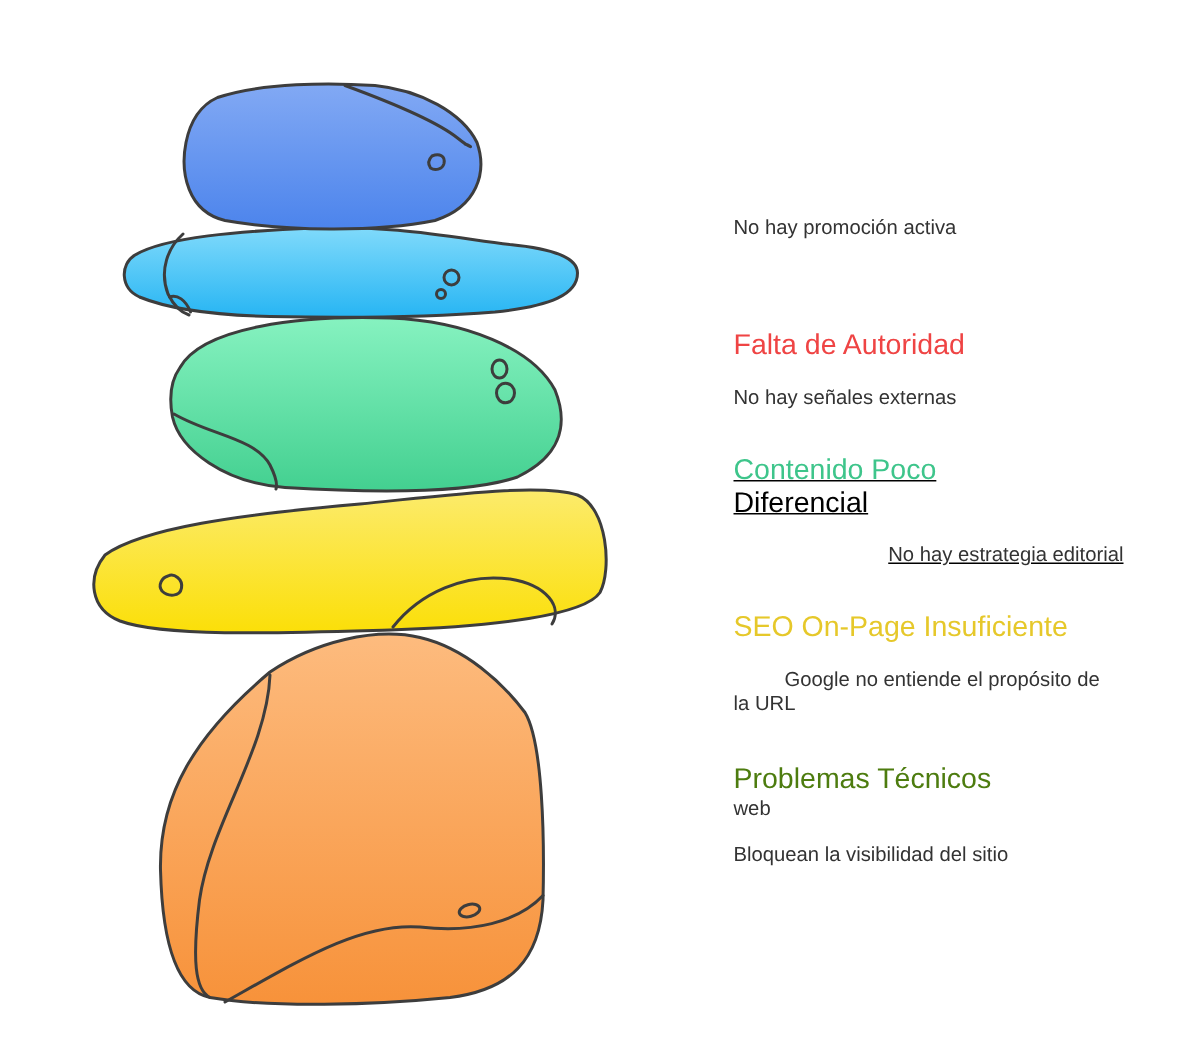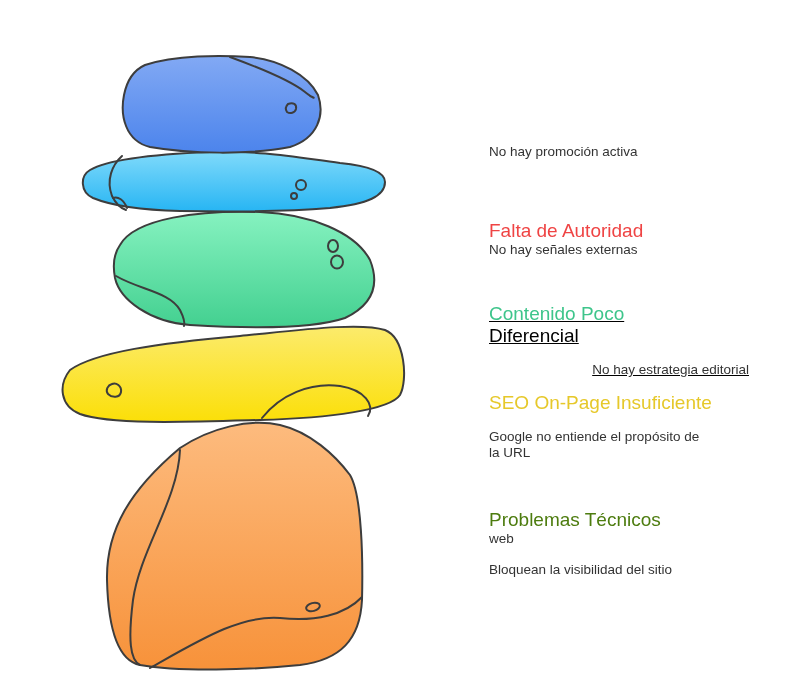--- a/index.html
+++ b/index.html
@@ -73,32 +73,32 @@
     </g>
   </g>
 </svg>
 
 <div class="legend" style="top:139px;">
   <div class="desc" style="margin-top:5px;">No hay promoción activa</div>
 </div>
 
 <div class="legend" style="top:220px;">
   <div class="title" style="color:#ef4444;">Falta de Autoridad</div>
-  <div class="desc" style="margin-top:0;">No hay señales externas</div>
+  <div class="desc" style="margin-top:15px;">No hay señales externas</div>
 </div>
 
 <div class="legend" style="top:303px;text-decoration:underline;">
   <div class="title" style="color:#3ec58b;">Contenido Poco</div>
   <div class="title" style="color:#000000;">Diferencial</div>
   <div class="desc" style="margin-top:15px;text-align:right;">No hay estrategia editorial</div>
 </div>
 
-<div class="legend" style="top:392px;">
+<div class="legend" style="top:408px;">
   <div class="title" style="color:#e6c82a;">SEO On-Page Insuficiente</div>
-  <div class="desc" style="margin-top:15px;">Google no entiende el propósito de</div>
+  <div class="desc" style="margin-top:15px;margin-left:34px;">Google no entiende el propósito de</div>
   <div class="desc">la URL</div>
 </div>
 
 <div class="legend" style="top:509px;">
   <div class="title" style="color:#4d7c0f;">Problemas Técnicos</div>
   <div class="desc">web</div>
   <div class="desc" style="margin-top:15px;">Bloquean la visibilidad del sitio</div>
 </div>
 
 </body></html>

